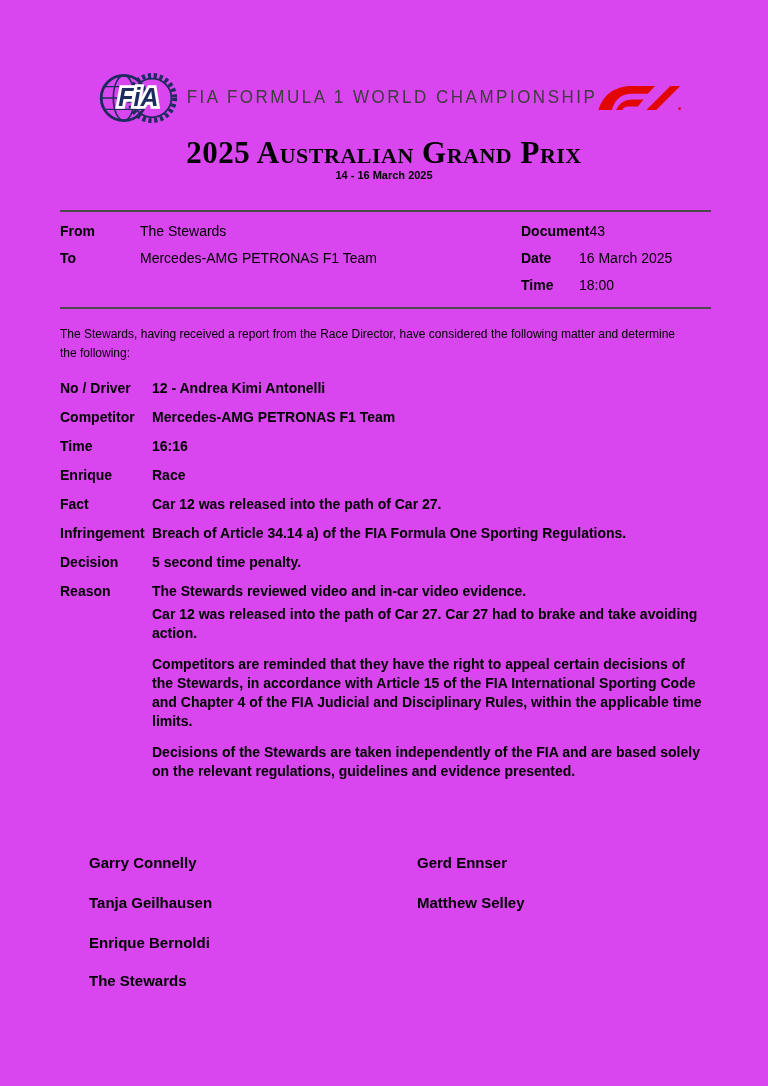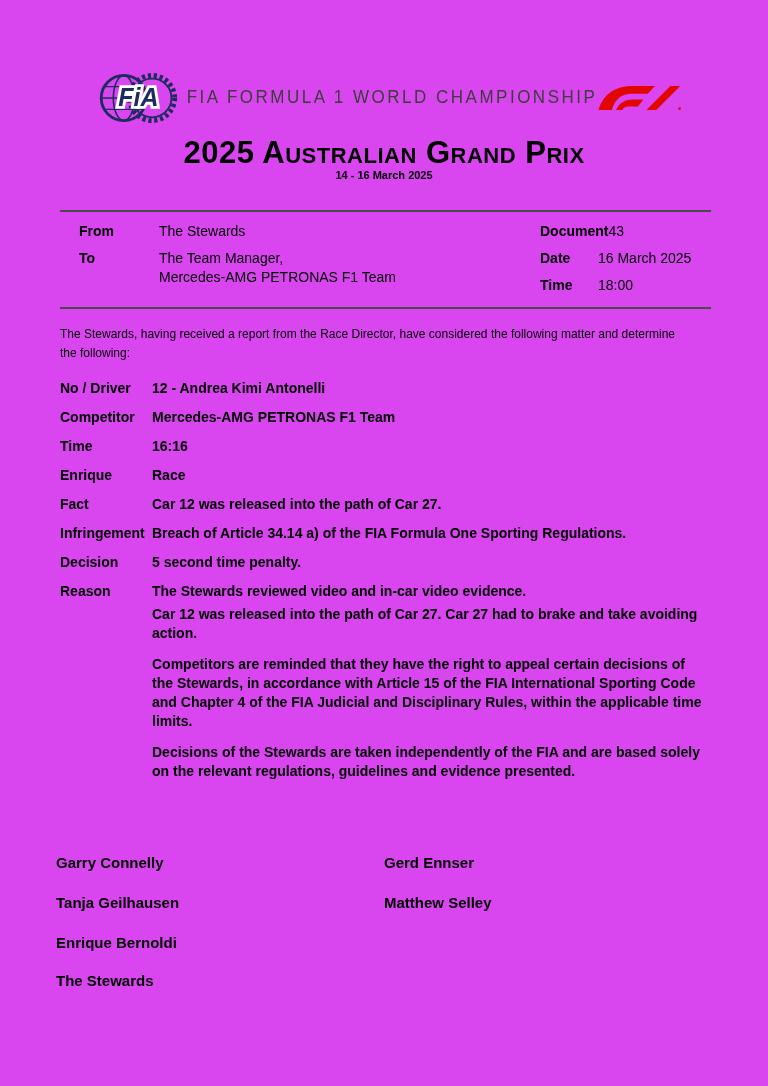--- a/index.html
+++ b/index.html
@@ -25,56 +25,57 @@
     transform:scaleY(1.08);
     padding-left:8px;
   }
   .f1-logo-svg { display:block; }
   
   .event-title {
     margin-top:8px; text-align:center;
     font-variant:small-caps;
     font-weight:700; font-size:31px; letter-spacing:0.5px;
     line-height:30px;
+    font-family:Liberation Serif, serif;
   }
   .event-dates {
     text-align:center; font-weight:700; font-size:11px; margin-top:1px;
   }
   
   .meta {
     margin:29px 57px 0 60px;
     border-top:2px solid #4a4a4a;
     border-bottom:2px solid #4a4a4a;
     padding:10px 0 12px 0;
     display:flex;
     font-size:14px; line-height:19px;
   }
   .meta-left { width:427px; }
   .meta-right { flex:1; }
   .meta-row { display:flex; margin-bottom:8px; }
   .meta-row:last-child { margin-bottom:0; }
-  .meta-label { font-weight:700;margin-left:19px; }
+  .meta-label { font-weight:700; }
   .meta-left .meta-label  { flex:0 0 80px; }
   .meta-right .meta-label { flex:0 0 92px;padding-left:34px; }
   .meta-value { flex:1; }
   
   .intro {
     margin:16px 58px 0 60px;
     font-size:12px; line-height:19px;
     max-width:625px;
   }
   .fields { margin:16px 58px 0 60px; }
   .field-row { display:flex; margin-bottom:10px; font-size:14px; line-height:19px; }
   .field-label { flex:0 0 92px; font-weight:700; white-space:nowrap; }
   .field-value { flex:1; max-width:556px;font-weight:bold; }
   .reason-paragraphs p { margin:0 0 12px 0; }
   .reason-paragraphs p:first-child { margin-bottom:4px; }
   .reason-paragraphs p:last-child { margin-bottom:0; }
   
-  .signatures { margin:72px 58px 0 56px; }
+  .signatures { margin:72px 58px 0 89px; }
   .sig-grid {
     display:grid;
     grid-template-columns:328px 1fr;
     row-gap:21px;
     font-size:15px; font-weight:700; line-height:19px;
   }
   .sig-closing { margin-top:20px; font-size:15px; font-weight:700; }
 </style>
 </head>
 <body>
@@ -106,21 +107,20 @@
 
   <div class="meta">
     <div class="meta-left">
       <div class="meta-row">
         <div class="meta-label">From</div>
         <div class="meta-value">The Stewards</div>
       </div>
       <div class="meta-row">
         <div class="meta-label">To</div>
         <div class="meta-value">
-          <div>The Team Manager,</div>
           <div>Mercedes-AMG PETRONAS F1 Team</div>
         </div>
       </div>
     </div>
     <div class="meta-right">
       <div class="meta-row">
         <div class="meta-label">Document</div>
         <div class="meta-value">43</div>
       </div>
       <div class="meta-row">

